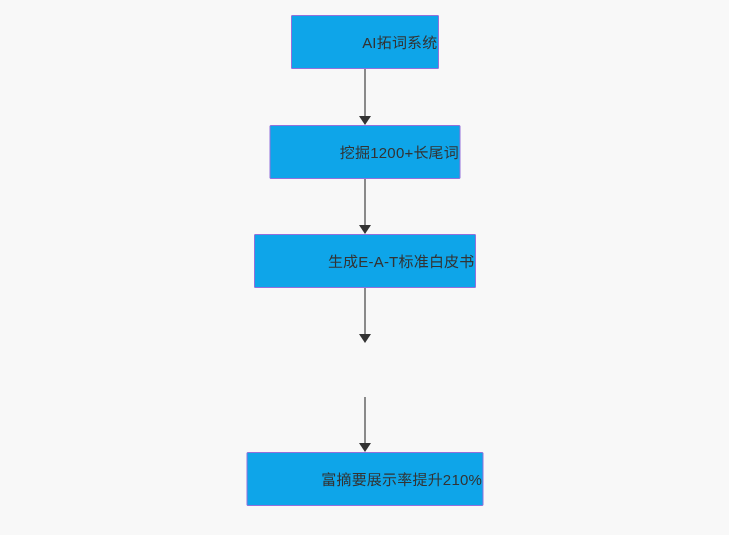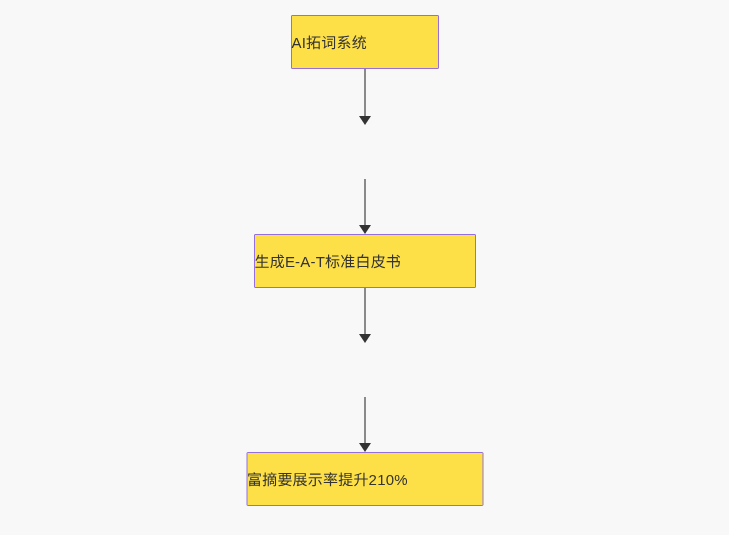--- a/index.html
+++ b/index.html
@@ -18,22 +18,22 @@
     position: relative;
     width: 729px;
     height: 535px;
   }
 
   .node {
     position: absolute;
     box-sizing: border-box;
     display: flex;
     align-items: center;
-    justify-content: flex-start;
-    background: #fde047;
+    justify-content: flex-end;
+    background: #0ea5e9;
     border: 1px solid #9370db;
     border-radius: 1px;
     left: 50%;
     transform: translateX(-50%);
   }
 
   .node-label {
     font-size: 15px;
     color: #333333;
     line-height: 1;
@@ -88,20 +88,23 @@
 
   <div class="node node-1">
     <span class="node-label">AI拓词系统</span>
   </div>
 
   <div class="connector conn-1">
     <div class="line"></div>
     <div class="arrowhead"></div>
   </div>
 
+  <div class="node node-2">
+    <span class="node-label">挖掘1200+长尾词</span>
+  </div>
 
   <div class="connector conn-2">
     <div class="line"></div>
     <div class="arrowhead"></div>
   </div>
 
   <div class="node node-3">
     <span class="node-label">生成E-A-T标准白皮书</span>
   </div>
 

